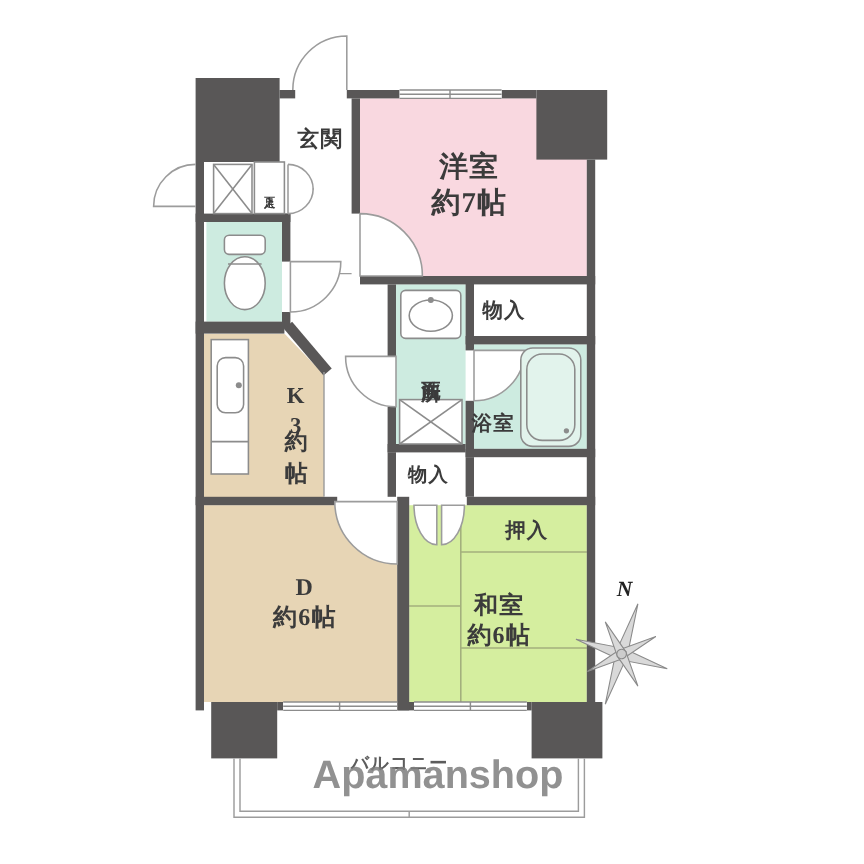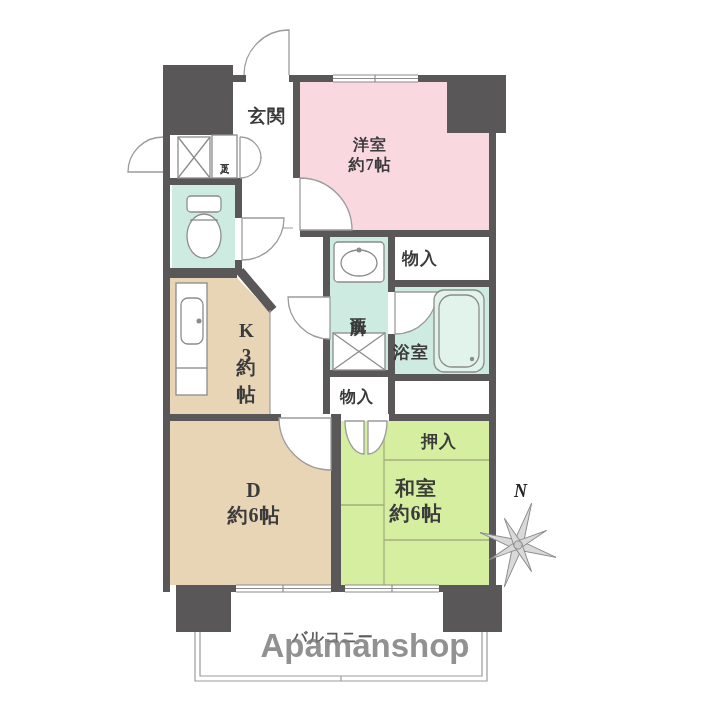--- a/index.html
+++ b/index.html
@@ -167,38 +167,38 @@
         <polygon points="-30,0 0,-4 0,4"></polygon>
         <polygon points="30,0 0,-4 0,4"></polygon>
       </g>
       <circle r="4" fill="#cccccc"></circle>
     </g>
   </svg>
 
   <div class="lbl" style="left:267px;top:116px;font-size:18px;">玄関</div>
   <div class="lbl vert" style="left:224px;top:157px;font-size:9px;letter-spacing:0;">下足入</div>
 
-  <div class="lbl" style="left:370px;top:155px;font-size:16px;">
+  <div class="lbl" style="left:391px;top:155px;font-size:24px;">
     <div>洋室</div>
     <div>約7帖</div>
   </div>
 
   <div class="lbl" style="left:420px;top:259px;font-size:17px;">物入</div>
   <div class="lbl vert" style="left:358px;top:306px;font-size:16px;letter-spacing:1px;">洗面所</div>
   <div class="lbl" style="left:411px;top:353px;font-size:17px;">浴室</div>
   <div class="lbl" style="left:439px;top:398px;font-size:17px;margin-top:44px;">押入</div>
   <div class="lbl" style="left:357px;top:397px;font-size:16px;">物入</div>
   <div class="lbl vert" style="left:246px;top:345px;font-size:19px;">K約3帖</div>
 
   <div class="lbl" style="left:254px;top:503px;font-size:20px;">
     <div>D</div>
     <div>約6帖</div>
   </div>
 
-  <div class="lbl" style="left:416px;top:501px;font-size:20px;">
+  <div class="lbl" style="left:416px;top:518px;font-size:20px;">
     <div>和室</div>
     <div>約6帖</div>
   </div>
 
   <div class="lbl balcony-lbl" style="left:333px;top:637px;">バルコニー</div>
   <div class="lbl north" style="left:521px;top:491px;">N</div>
 
   <div class="watermark" style="left:365px;top:646px;">Apamanshop</div>
 </div>
 

